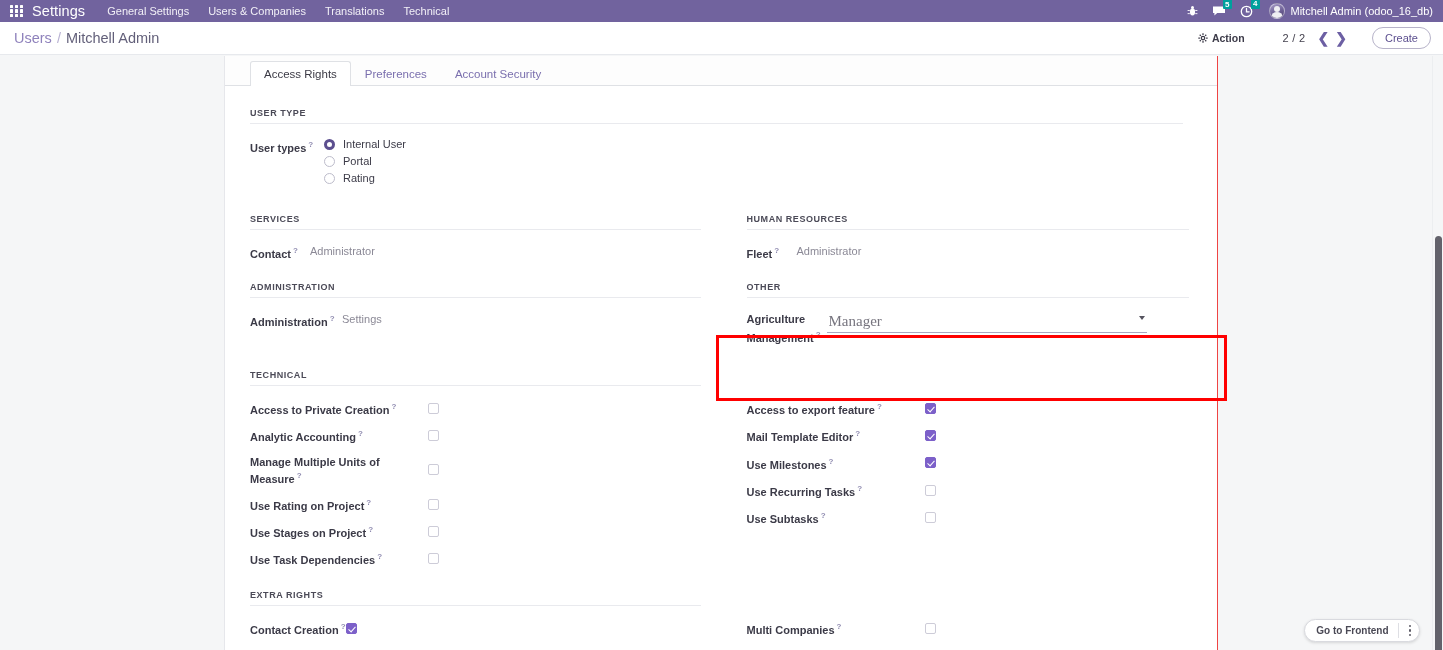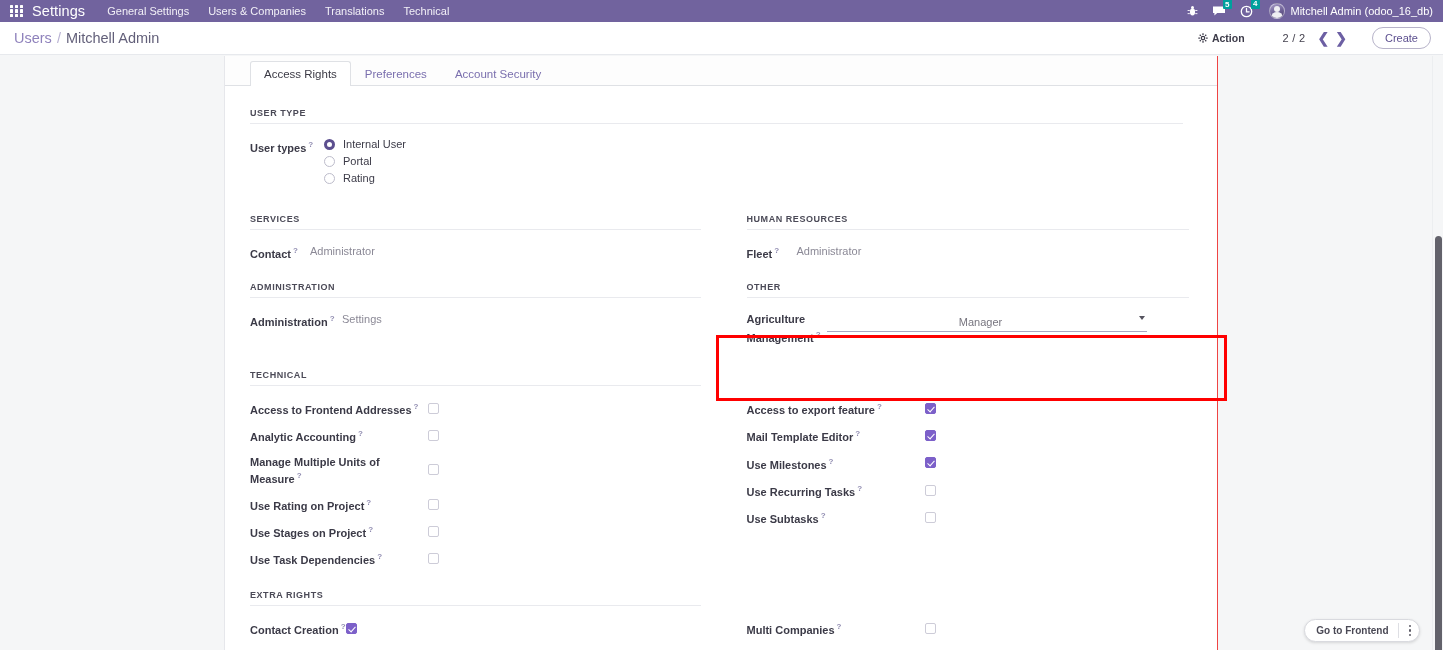--- a/index.html
+++ b/index.html
@@ -297,30 +297,29 @@
   
   .select-wrap {
     position: relative;
     flex: 1;
     max-width: 320px;
   }
   .select-line {
     border: none;
     border-bottom: 1px solid #a9a6c0;
     background: transparent;
-    font-size: 11px;
+    font-size: 15px;
     color: #77757f;
-    font-family: Liberation Sans, sans-serif;
+    font-family: Liberation Serif, serif;
     width: 100%;
     padding: 1px 14px 3px 2px;
     appearance: none;
     -webkit-appearance: none;
     cursor: pointer;
     outline: none;
-    text-align: center;
   }
   .sel-caret {
     position: absolute;
     right: 2px; top: 4px;
     width: 0; height: 0;
     border-left: 3.5px solid transparent;
     border-right: 3.5px solid transparent;
     border-top: 4px solid #55535f;
     pointer-events: none;
   }
@@ -560,21 +559,21 @@
           </div>
         </div>
       </div>
 
       <div class="grp-row" style="margin-top:14px;">
         <div class="col">
           <div class="section-title">TECHNICAL</div>
 
           <div class="chk-row">
             <div class="chk-label-wrap flabel">
-              <span>Access to Frontend Addresses</span><span class="q">?</span>
+              <span>Access to Private Creation</span><span class="q">?</span>
             </div>
             <span class="cbox"></span>
           </div>
           <div class="chk-row">
             <div class="chk-label-wrap flabel">
               <span>Analytic Accounting</span><span class="q">?</span>
             </div>
             <span class="cbox"></span>
           </div>
           <div class="chk-row">

